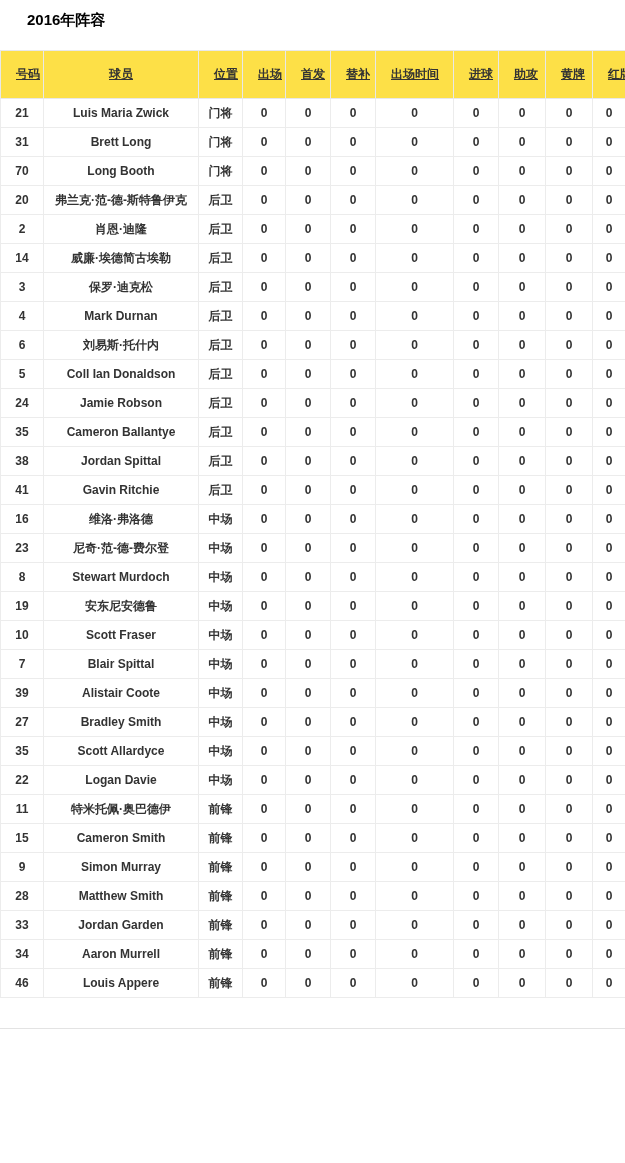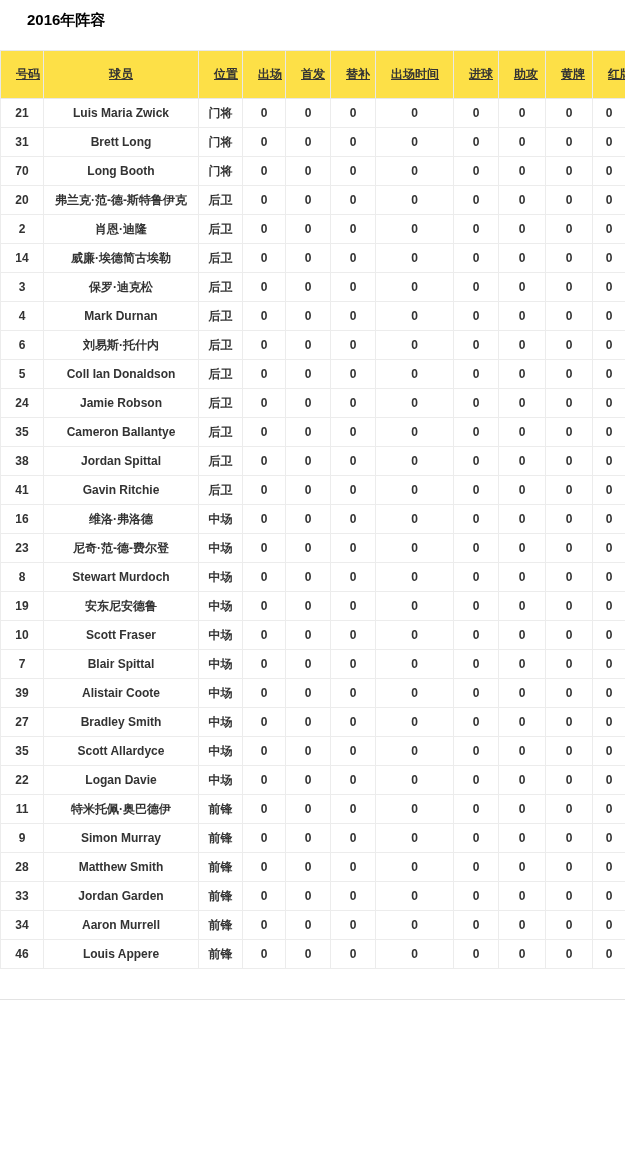--- a/index.html
+++ b/index.html
@@ -414,20 +414,33 @@
           <td>0</td>
           <td>0</td>
           <td>0</td>
           <td>0</td>
           <td>0</td>
           <td>0</td>
           <td>0</td>
           <td>0</td>
         </tr>
         <tr>
+          <td>15</td>
+          <td>Cameron Smith</td>
+          <td>前锋</td>
+          <td>0</td>
+          <td>0</td>
+          <td>0</td>
+          <td>0</td>
+          <td>0</td>
+          <td>0</td>
+          <td>0</td>
+          <td>0</td>
+        </tr>
+        <tr>
           <td>9</td>
           <td>Simon Murray</td>
           <td>前锋</td>
           <td>0</td>
           <td>0</td>
           <td>0</td>
           <td>0</td>
           <td>0</td>
           <td>0</td>
           <td>0</td>

